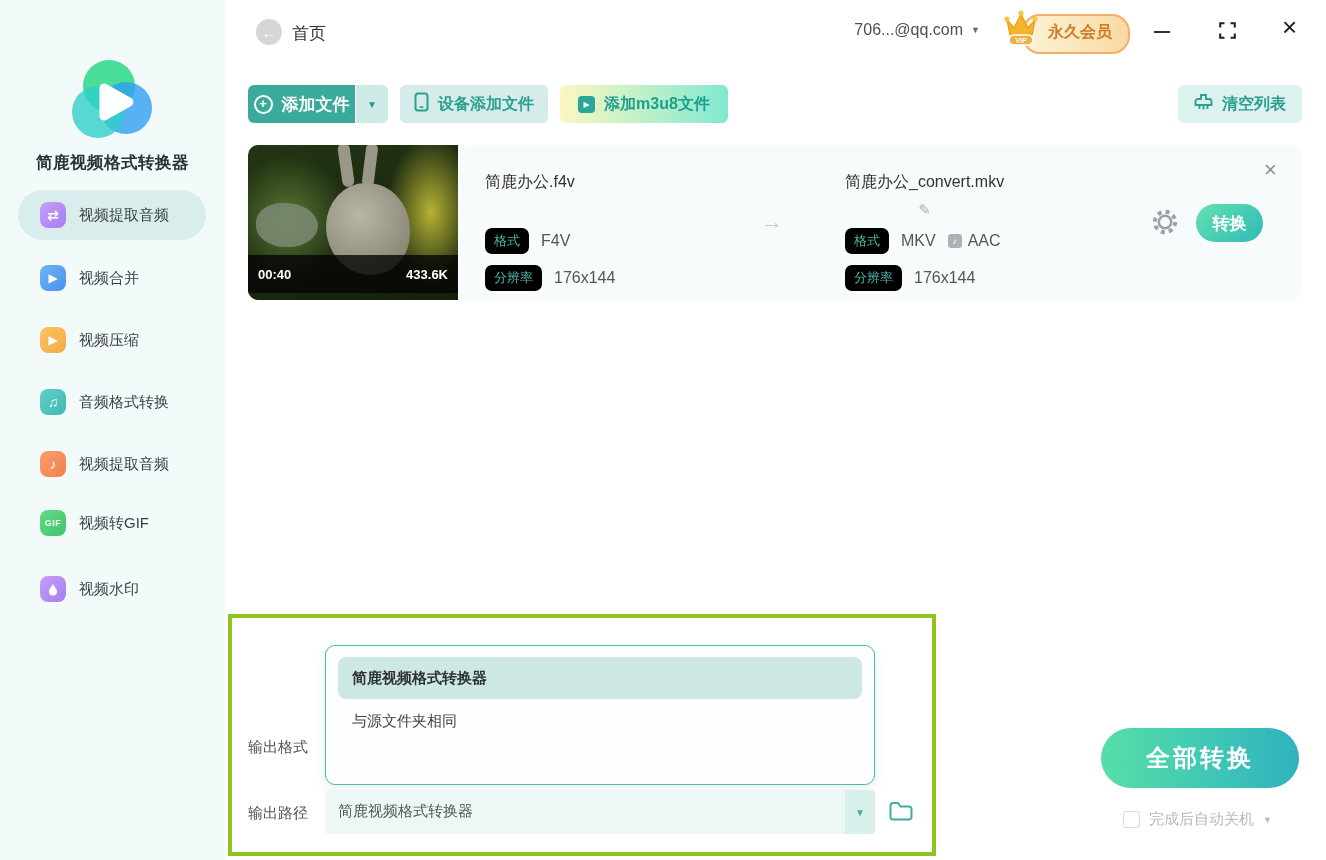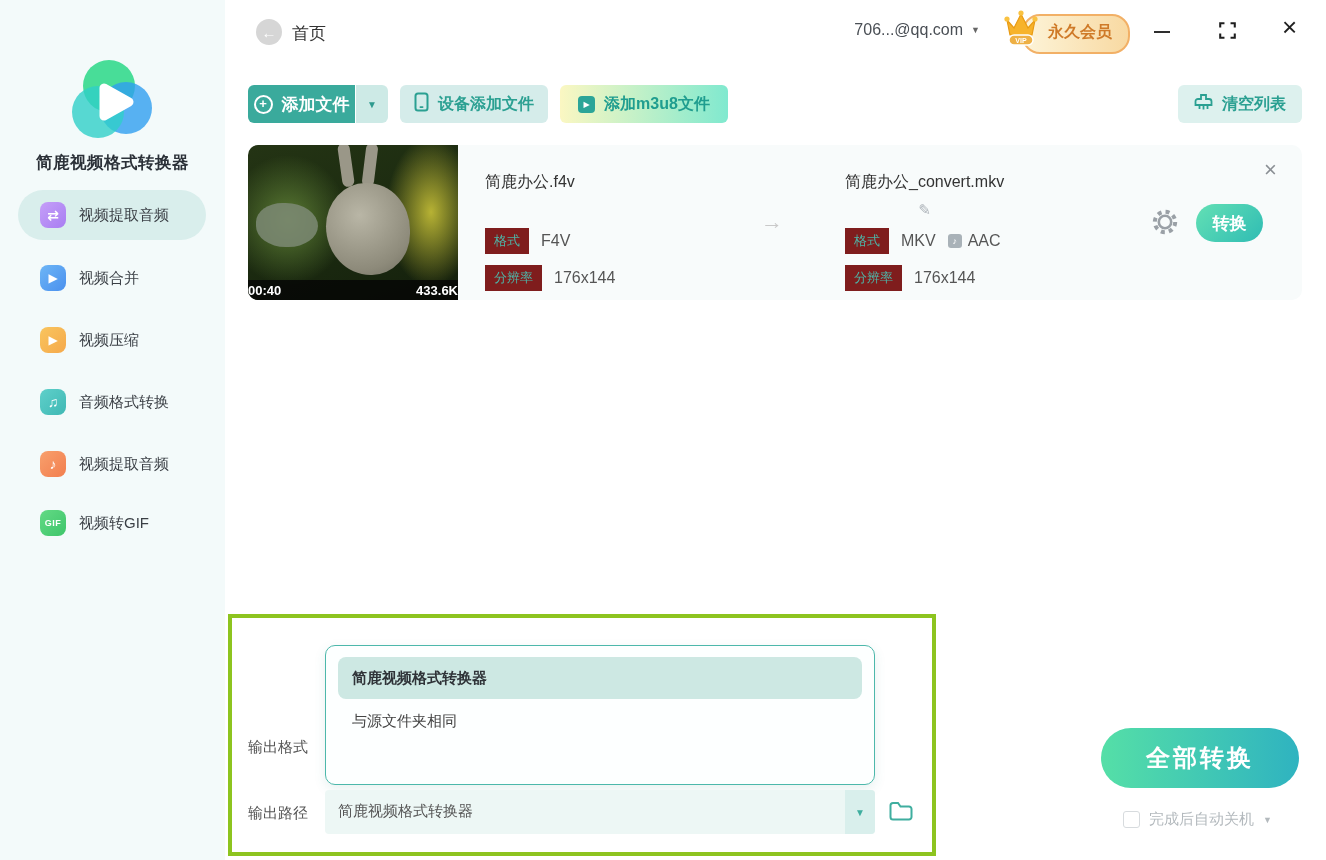--- a/index.html
+++ b/index.html
@@ -66,29 +66,29 @@
          background:radial-gradient(closest-side,#5a7a33,transparent);}
   .thumb .blob2{position:absolute;right:-18px;top:-8px;width:90px;height:150px;border-radius:50%;
          background:radial-gradient(closest-side,#b7b234,transparent);}
   .thumb .rock{position:absolute;left:8px;top:58px;width:62px;height:44px;border-radius:45% 55% 50% 50%;
          background:#7d8a74;opacity:.85;}
   .thumb .rabbit{position:absolute;left:78px;top:38px;width:84px;height:92px;border-radius:48% 52% 46% 54%;
          background:radial-gradient(circle at 40% 35%,#b9b6a6,#8d8a7a 70%,#6f6d60);}
   .thumb .ear1,.thumb .ear2{position:absolute;width:12px;height:44px;border-radius:6px;background:#9a9788;top:-2px;}
   .thumb .ear1{left:92px;transform:rotate(-8deg);}
   .thumb .ear2{left:116px;transform:rotate(7deg);}
-  .thumb-bar{position:absolute;left:0;bottom:0;width:100%;height:20px;background:rgba(5,5,5,.8);
+  .thumb-bar{position:absolute;left:0;bottom:7px;width:100%;height:38px;background:rgba(5,5,5,.8);
              color:#fff;font-size:13px;font-weight:bold;display:flex;align-items:center;
-             justify-content:space-between;padding:0 0;box-sizing:border-box;}
+             justify-content:space-between;padding:0 10px;box-sizing:border-box;}
   .fname{position:absolute;top:27px;font-size:16px;color:#333;}
   .src-name{left:237px;}
   .dst-name{left:597px;display:flex;align-items:center;gap:8px;flex-direction:column;}
   .pencil{color:#aeb4ba;font-size:15px;cursor:pointer;}
   .meta-row{position:absolute;display:flex;align-items:center;gap:12px;font-size:16px;color:#555;}
-  .tag{background:#7f1d1d;color:#4db6a8;font-size:13px;border-radius:0;padding:4px 9px;}
+  .tag{background:#000000;color:#4db6a8;font-size:13px;border-radius:7px;padding:4px 9px;}
   .arrow-mid{position:absolute;left:513px;top:64px;font-size:22px;color:#c9c9c9;}
   .gear{position:absolute;left:903px;top:63px;cursor:pointer;}
   .btn-convert{position:absolute;left:948px;top:59px;width:67px;height:38px;border-radius:19px;
                background:linear-gradient(135deg,#63e0b4,#2fbcb4);color:#fff;font-size:17px;font-weight:bold;
                display:flex;align-items:center;justify-content:center;cursor:pointer;}
   .row-close{position:absolute;left:1016px;top:14px;font-size:22px;color:#8a8f94;cursor:pointer;line-height:1;}
   
   .annot{position:absolute;left:228px;top:614px;width:708px;height:242px;border:4px solid #8dc41f;
          box-sizing:border-box;pointer-events:none;}
   .out-label{position:absolute;font-size:15px;color:#555;}
@@ -148,20 +148,28 @@
       <span class="lbl">音频格式转换</span>
     </div>
     <div class="side-item" style="top:439px">
       <span class="side-ic ic-extract">♪</span>
       <span class="lbl">视频提取音频</span>
     </div>
     <div class="side-item" style="top:498px">
       <span class="side-ic ic-gif">GIF</span>
       <span class="lbl">视频转GIF</span>
     </div>
+    <div class="side-item" style="top:564px">
+      <span class="side-ic ic-wm">
+        <svg width="14" height="14" viewBox="0 0 26 26">
+            <path d="M13 4 C13 4 5.5 13 5.5 17.5 A7.5 7.5 0 0 0 20.5 17.5 C20.5 13 13 4 13 4 Z" fill="#fff"></path>
+          </svg>
+      </span>
+      <span class="lbl">视频水印</span>
+    </div>
   </aside>
 
   <div class="back-btn">
       <span>←</span>
     </div>
   <div class="home-lbl">首页</div>
 
   <div class="account">
     <span>706...@qq.com</span>
     <span class="caret">▼</span>

